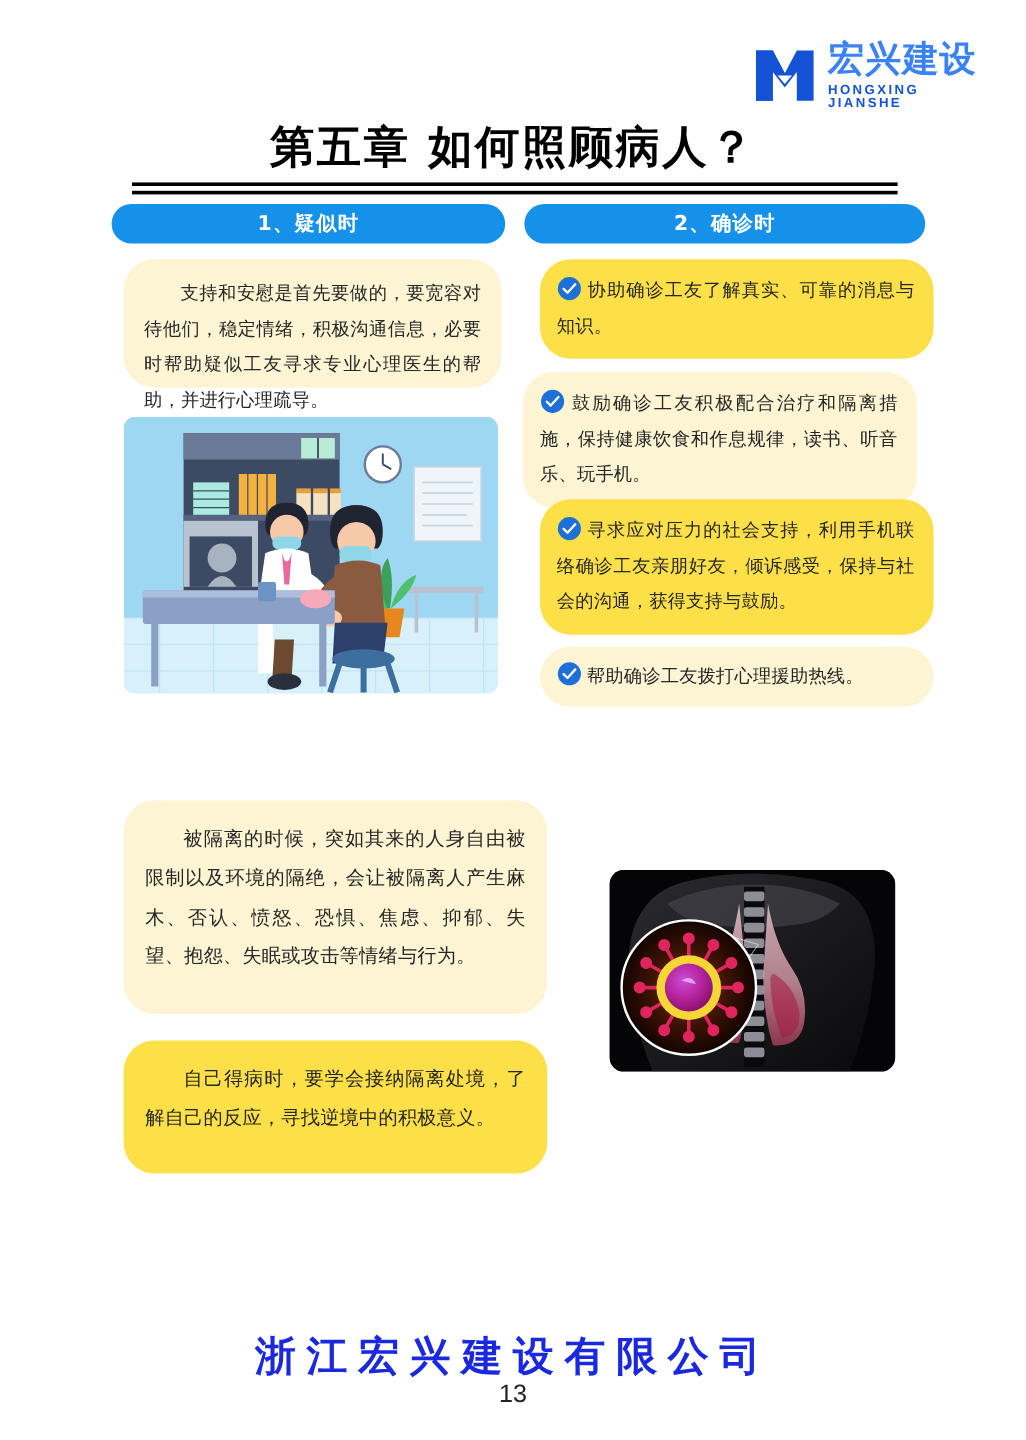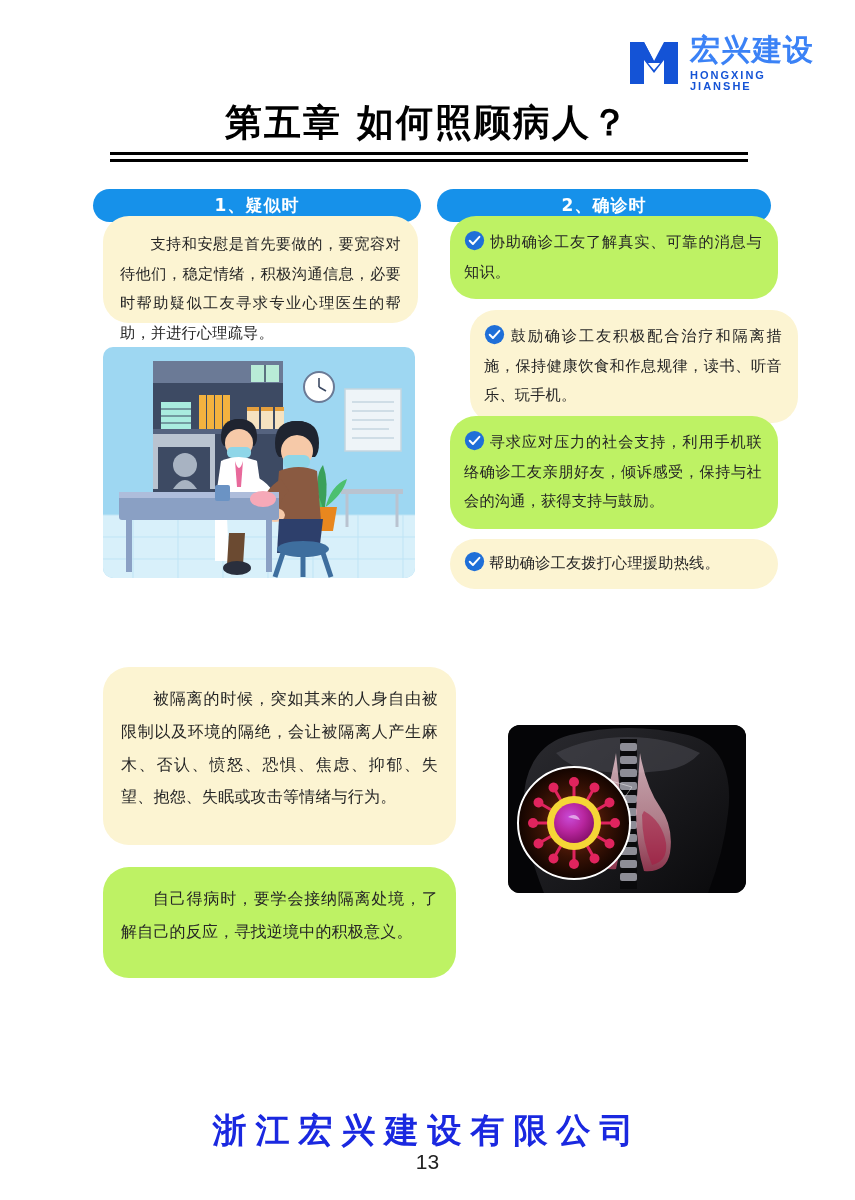--- a/index.html
+++ b/index.html
@@ -84,48 +84,47 @@
     border-radius: 17px;
     background: #1691ea;
     color: #ffffff;
     font-size: 17px;
     font-weight: bold;
     letter-spacing: 1px;
     display: flex;
     align-items: center;
     justify-content: center;
     font-family: "DejaVu Sans", sans-serif;
-    margin-top: 19px;
   }
   .pill-left  { top: 170px; left: 93px;  width: 328px; }
   .pill-right { top: 170px; left: 437px; width: 334px; }
 
   
   .box {
     position: absolute;
     border-radius: 26px;
     box-sizing: border-box;
     font-size: 15.2px;
     line-height: 1.95;
     letter-spacing: 0.2px;
     color: #262626;
     font-family: "DejaVu Sans", sans-serif;
   }
   .box.cream { background: #fcf4d2; }
-  .box.cyan  { background: #bef264; }
+  .box.cyan  { background: #fde047; }
   .box p { margin: 0; text-align: justify; text-justify: inter-ideograph; }
 
   .box-left-intro {
     top: 216px; left: 103px; width: 315px; height: 107px;
     padding: 14px 17px 10px 17px;
   }
   .box-left-intro p { text-indent: 2em; }
 
   .box-r1 { top: 216px; left: 450px; width: 328px; padding: 12px 16px 12px 14px; }
-  .box-r2 { top: 310px; left: 470px; width: 328px; padding: 12px 16px 12px 14px; }
+  .box-r2 { top: 310px; left: 436px; width: 328px; padding: 12px 16px 12px 14px; }
   .box-r3 { top: 416px; left: 450px; width: 328px; padding: 12px 16px 12px 14px; }
   .box-r4 { top: 539px; left: 450px; width: 328px; padding: 10px 16px 10px 14px; }
 
   .check-icon {
     display: inline-block;
     vertical-align: -4px;
     width: 21px;
     height: 21px;
     margin-right: 4px;
   }

